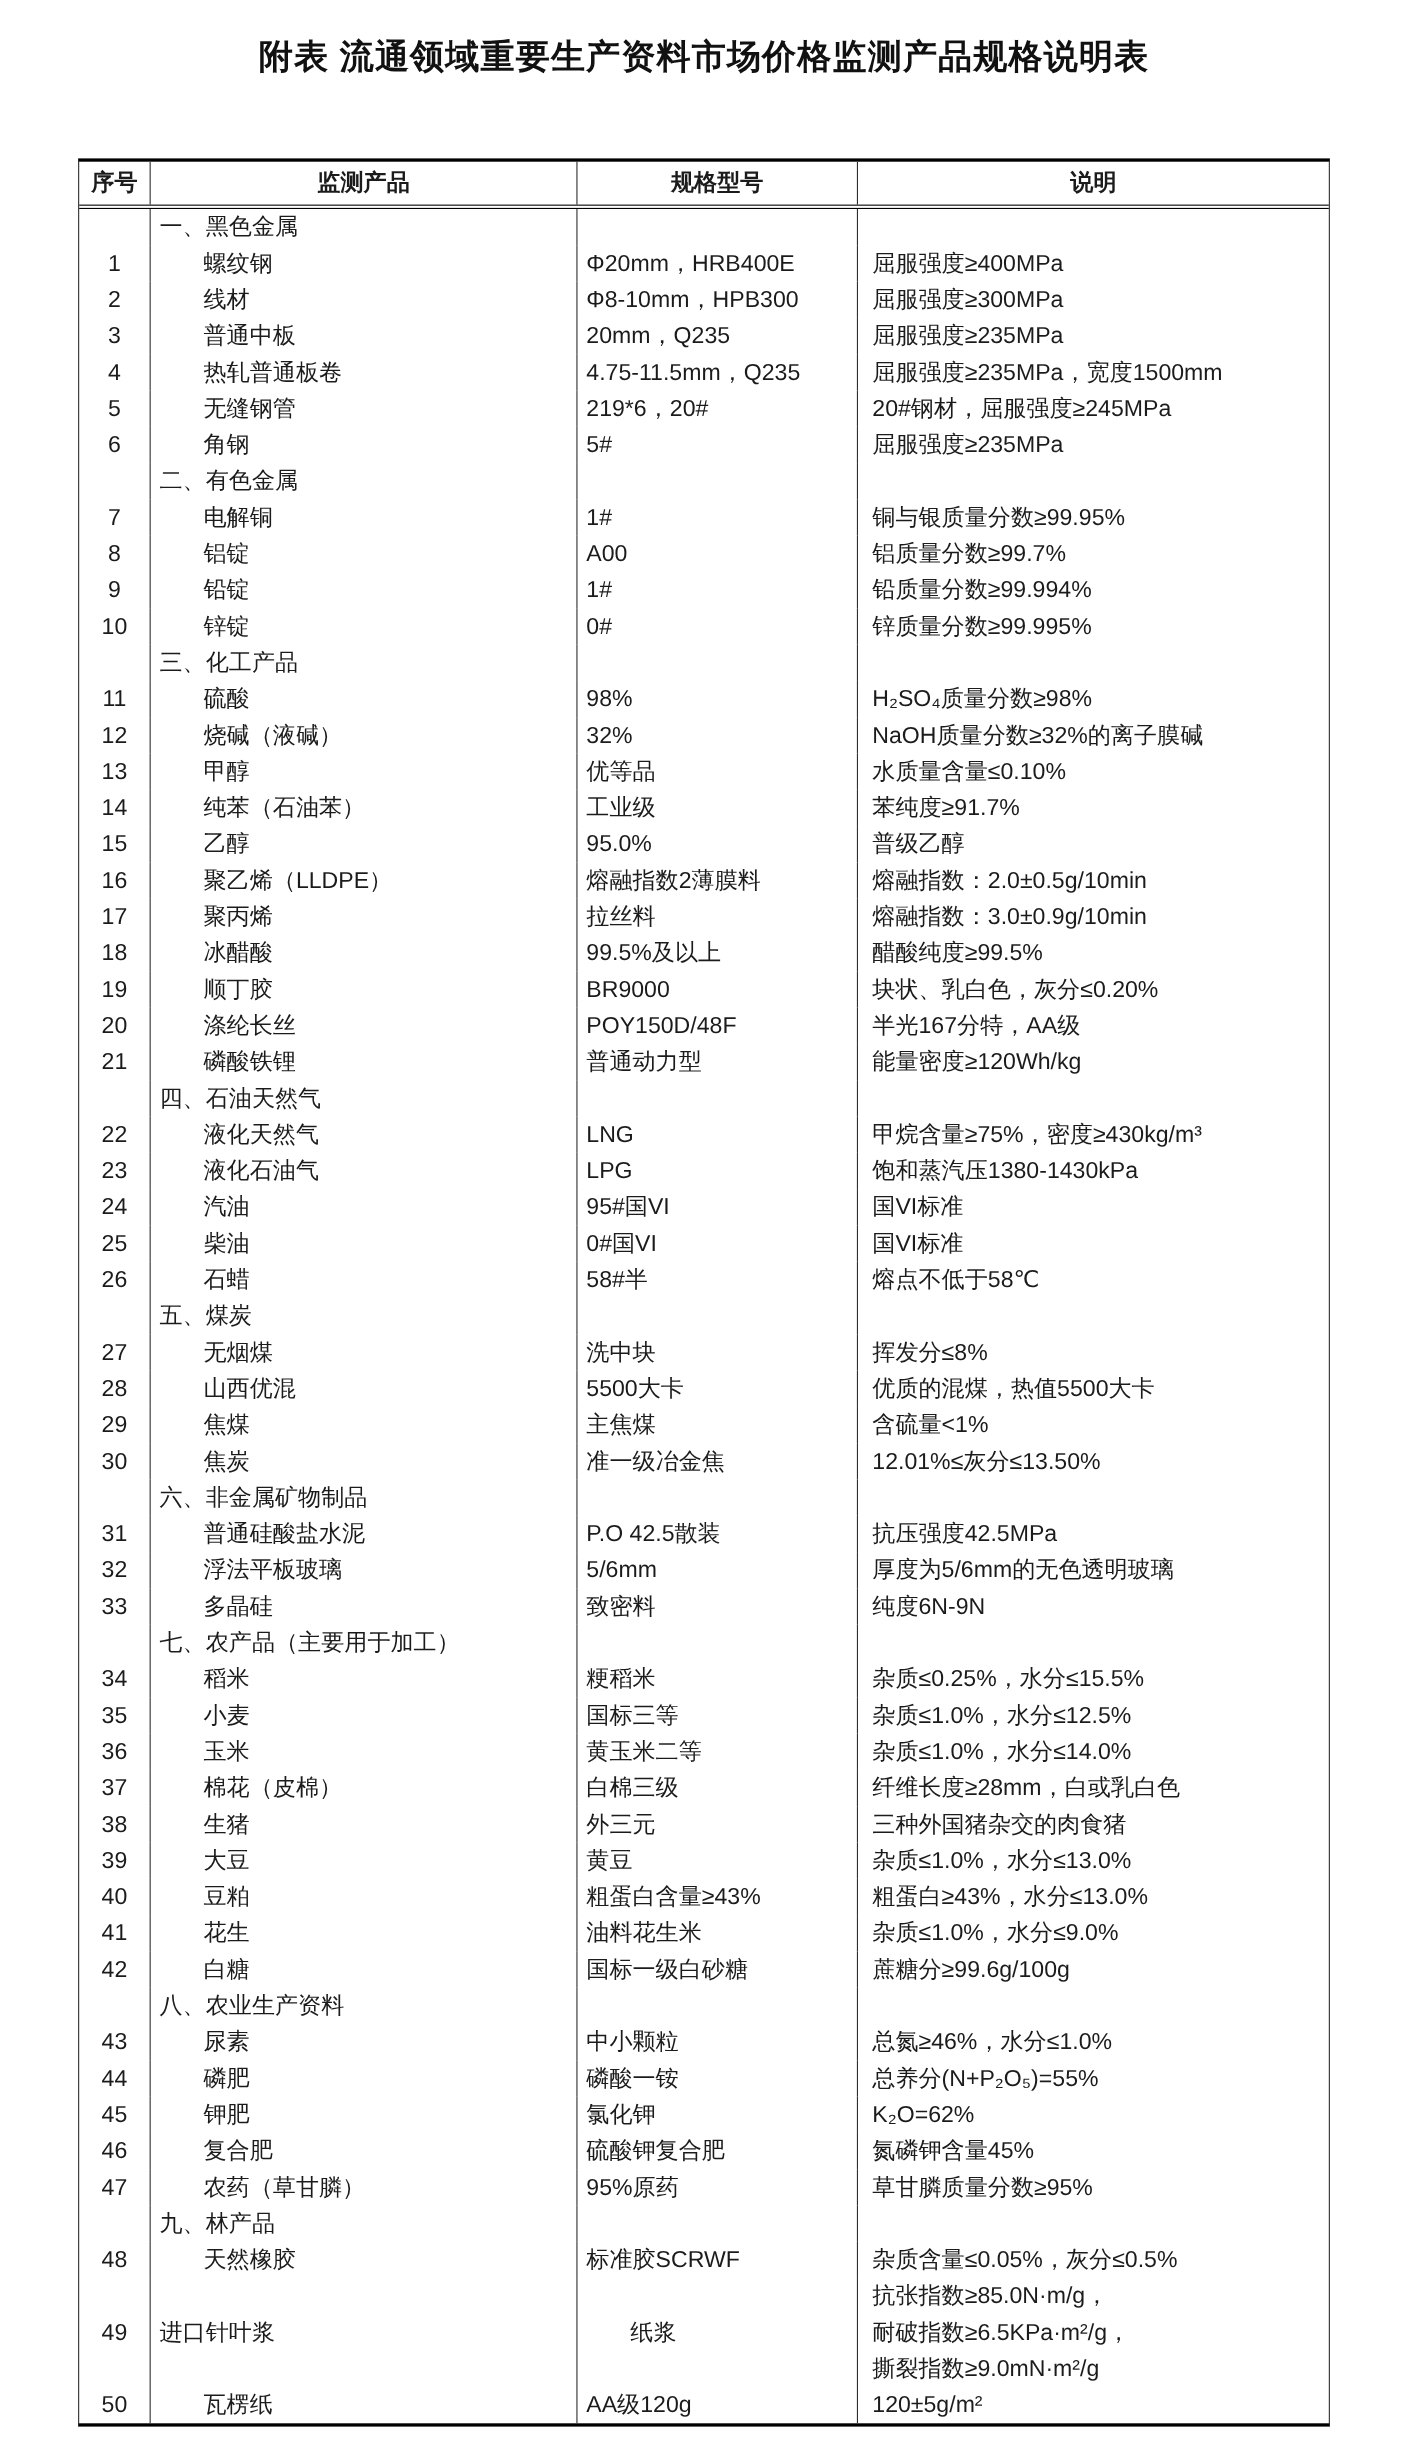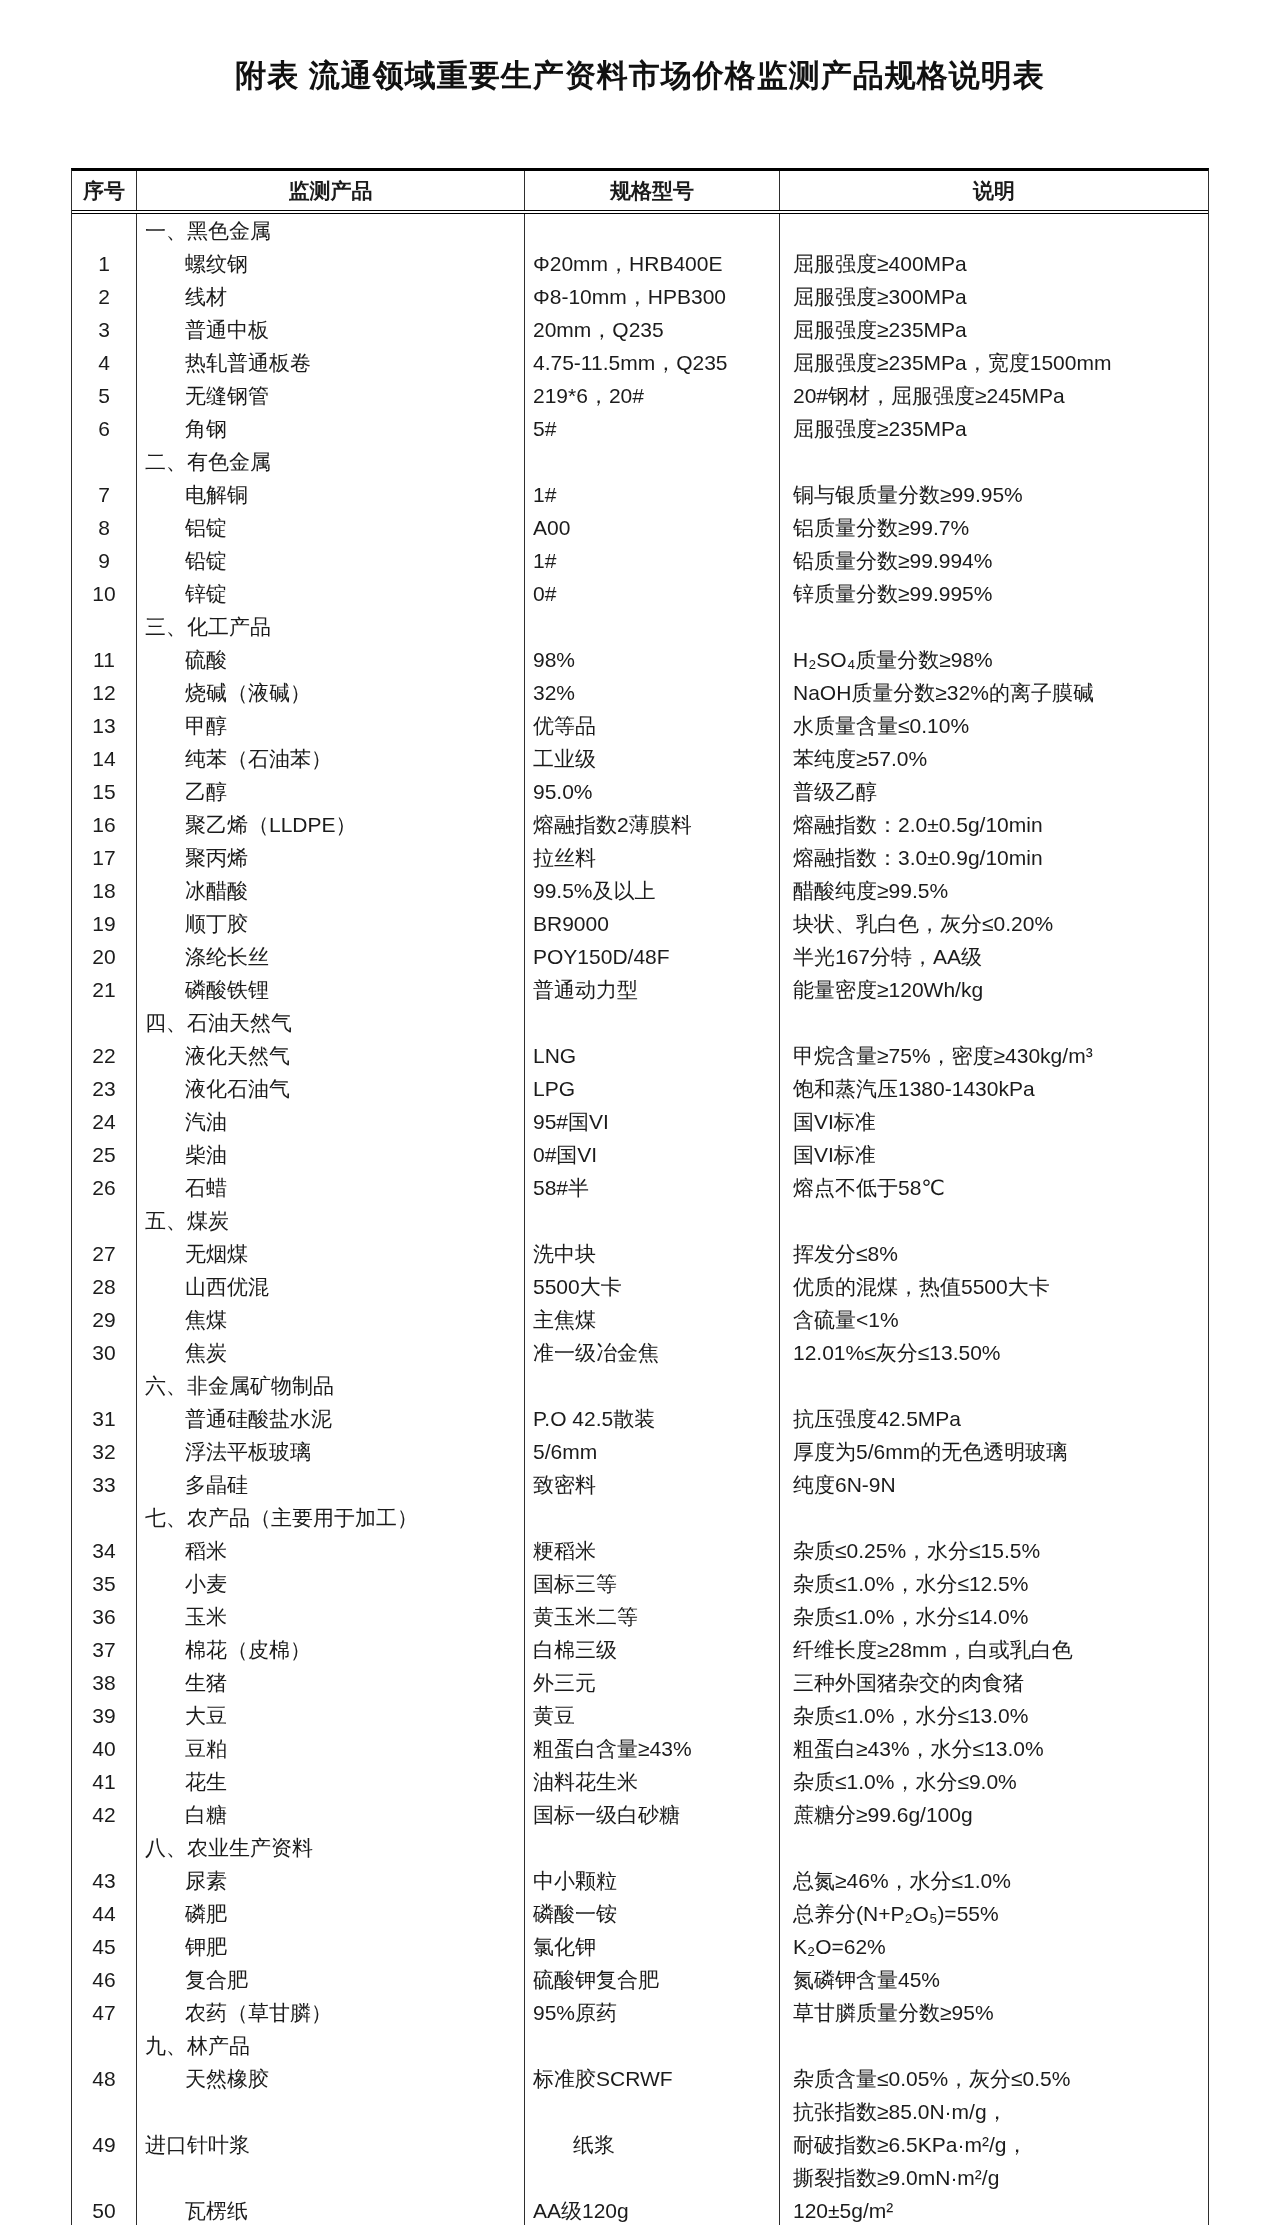--- a/index.html
+++ b/index.html
@@ -15,21 +15,20 @@
     box-sizing:border-box;
     padding-top:32px;
   }
   .title{
     text-align:center;
     font-size:31px;
     line-height:40px;
     font-weight:bold;
     color:#111;
     letter-spacing:1px;
-    margin-top:24px;
   }
   .tbl{
     width:1136px;
     margin:72px auto 0 auto;
     border-top:3px solid #000;
     border-bottom:3px solid #000;
     border-left:1px solid #2e2e2e;
     border-right:1px solid #2e2e2e;
     font-size:21px;
     line-height:33px;
@@ -284,21 +283,21 @@
           <div class="c c1">
             <div class="line">14</div>
           </div>
           <div class="c c2">
             <div class="line">纯苯（石油苯）</div>
           </div>
           <div class="c c3">
             <div class="line">工业级</div>
           </div>
           <div class="c c4">
-            <div class="line">苯纯度≥57.0%</div>
+            <div class="line">苯纯度≥91.7%</div>
           </div>
         </div>
         <div class="row item-row">
           <div class="c c1">
             <div class="line">15</div>
           </div>
           <div class="c c2">
             <div class="line">乙醇</div>
           </div>
           <div class="c c3">

